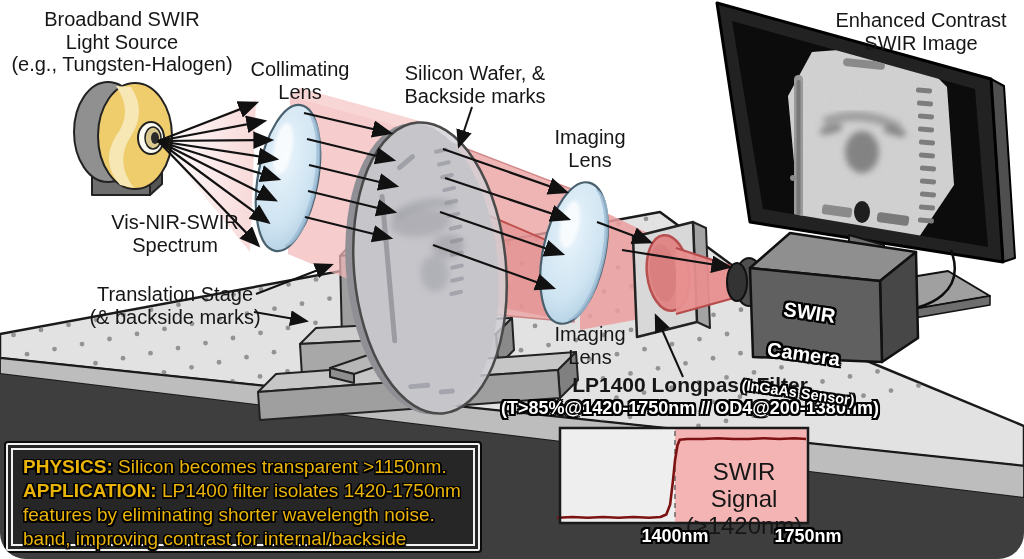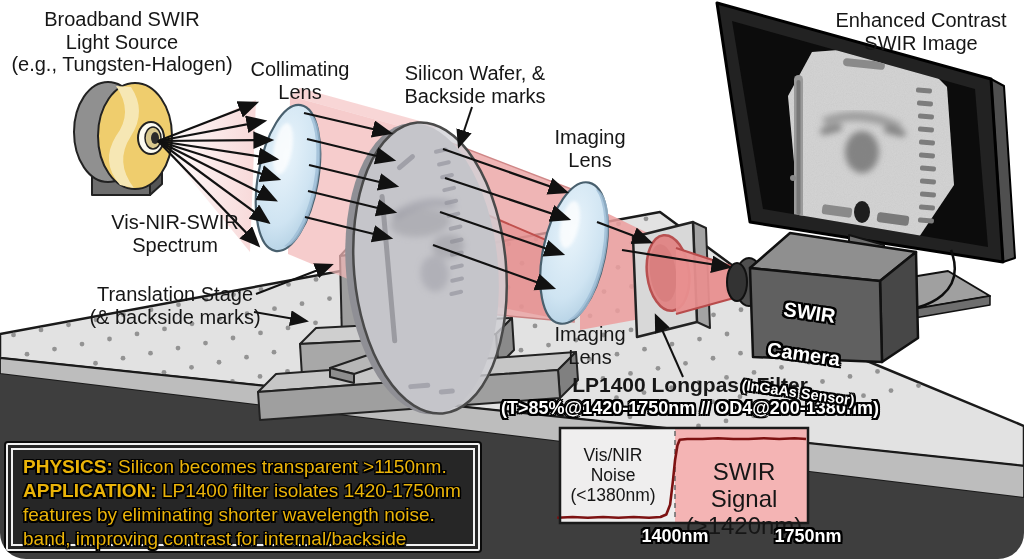--- a/index.html
+++ b/index.html
@@ -635,23 +635,20 @@
 SWIR Image</div>
   <div class="lbl l-lp1">LP1400 Longpass Filter</div>
   <div class="lbl l-lp2 outline" style="font-size:18px">(T&gt;85%@1420-1750nm // OD4@200-1380nm)</div>
 
   <div class="lbl l-cam outline">
     <div>SWIR</div>
     <div>Camera</div>
     <div class="small">(InGaAs Sensor)</div>
   </div>
 
-  <div class="lbl l-noise">Vis/NIR
-Noise
-(&lt;1380nm)</div>
   <div class="lbl l-signal">SWIR Signal
 (&gt;1420nm)</div>
   <div class="lbl l-t1400 outline">1400nm</div>
   <div class="lbl l-t1750 outline">1750nm</div>
 
   <div class="physics">
     <div class="inner outline-sm">
       <div><b>PHYSICS:</b><span> Silicon becomes transparent &gt;1150nm.</span></div>
       <div><b>APPLICATION:</b><span> LP1400 filter isolates 1420-1750nm</span></div>
       <div>features by eliminating shorter wavelength noise.</div>

